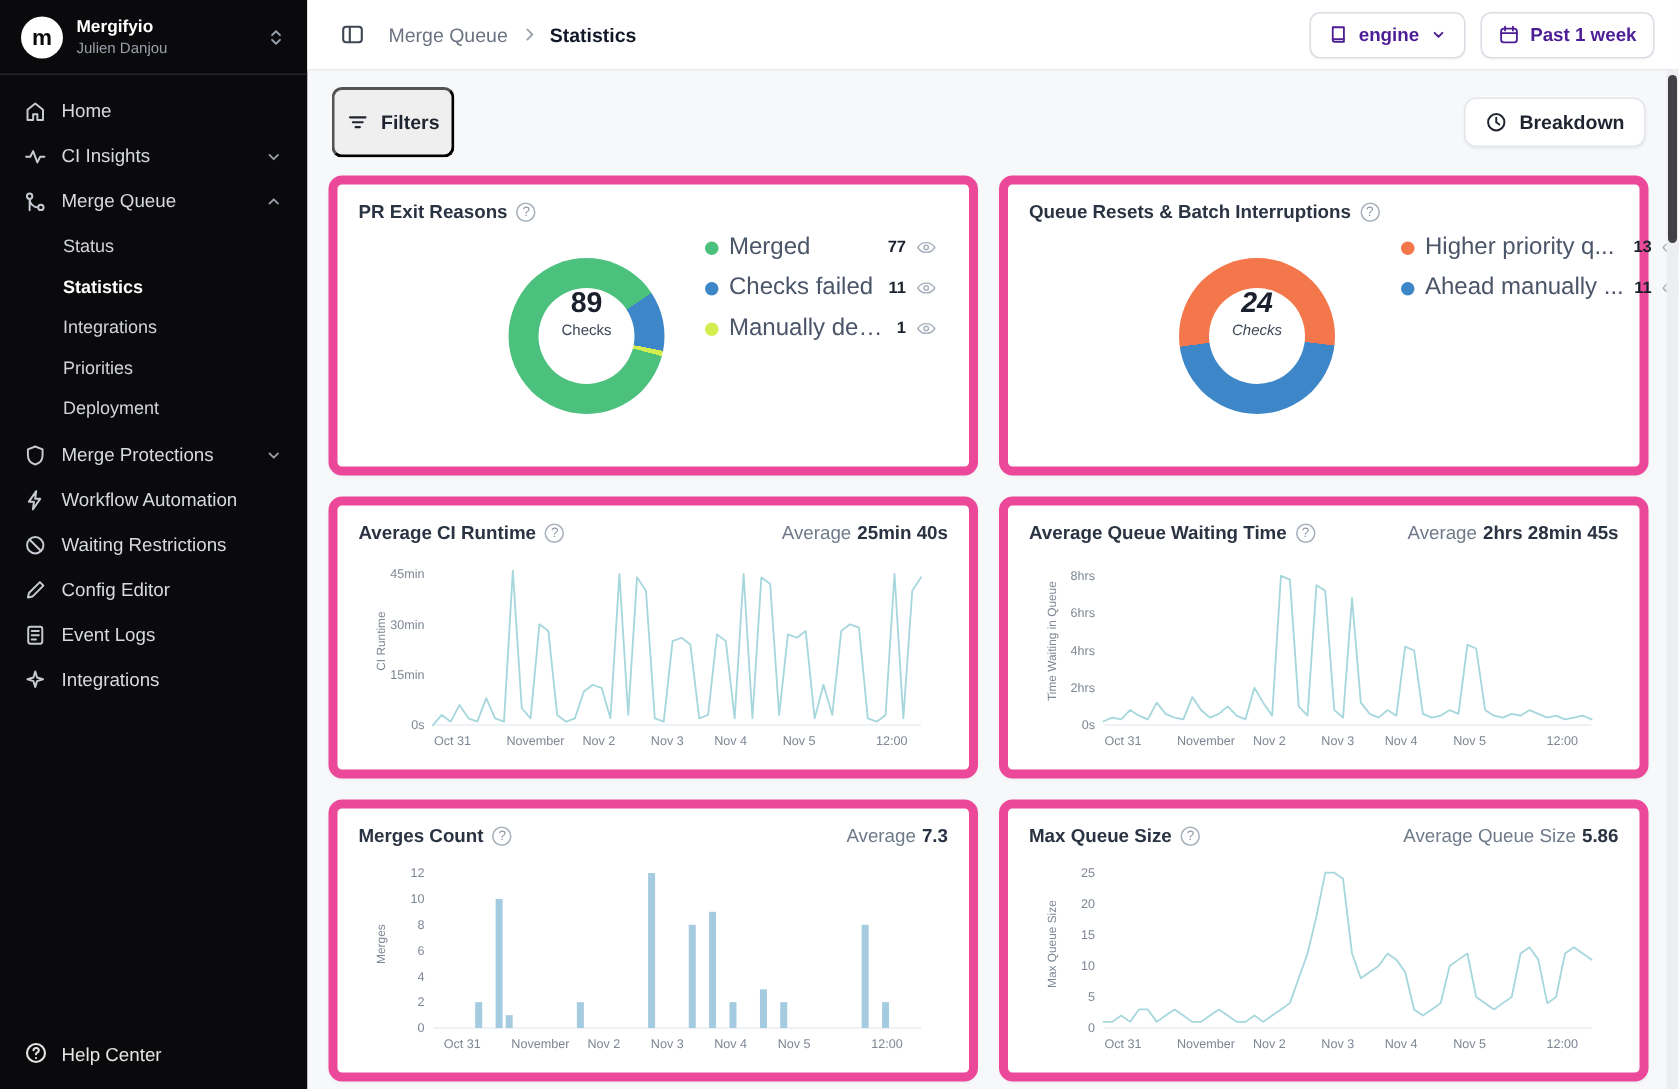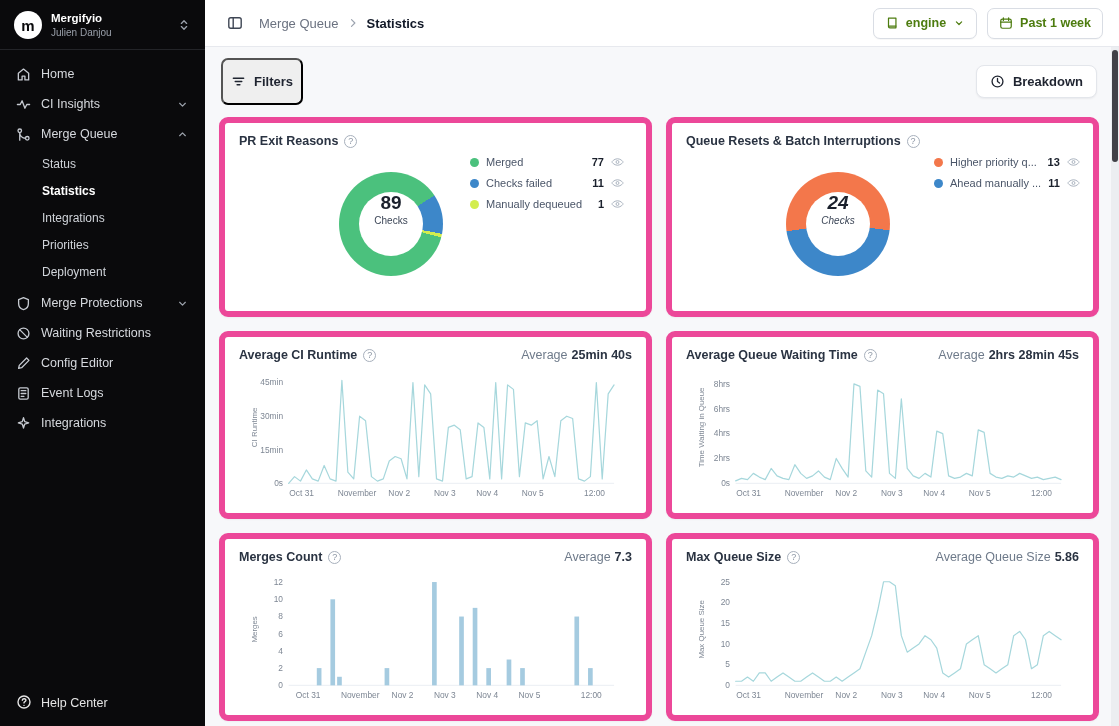--- a/index.html
+++ b/index.html
@@ -23,21 +23,21 @@
 .help{display:flex;align-items:flex-end;gap:9px;padding:16px;color:#e5e5e5;cursor:pointer}
 
 .main{flex:1;display:flex;flex-direction:column;background:#f7f8fa;position:relative;min-width:0}
 .topbar{height:47px;flex:0 0 47px;background:#fff;border-bottom:1px solid #e7e9ee;display:flex;align-items:center;gap:10px;padding:0 16px}
 .iconbtn{width:28px;height:28px;display:flex;align-items:center;justify-content:center;border-radius:6px;color:#3f4654;cursor:pointer}
 .crumbs{display:flex;align-items:center;gap:8px;font-size:13px}
 .crumb-section{color:#6b7280;cursor:pointer}
 .crumb-sep{color:#9ca3af}
 .crumb-page{color:#111827;font-weight:700}
 .top-actions{margin-left:auto;display:flex;gap:10px}
-.pillbtn{display:flex;align-items:center;gap:7px;height:31px;padding:0 11px;border:1px solid #d9dde4;border-radius:7px;background:#fff;font-size:12.5px;font-weight:700;color:#4d7c0f;cursor:pointer;box-shadow:0 1px 1px rgba(0,0,0,.03)}
+.pillbtn{display:flex;align-items:center;gap:7px;height:31px;padding:0 11px;border:1px solid #d9dde4;border-radius:7px;background:#fff;font-size:12.5px;font-weight:700;color:#4c1d95;cursor:pointer;box-shadow:0 1px 1px rgba(0,0,0,.03)}
 .toolbar{display:flex;align-items:center;justify-content:space-between;padding:11px 16px 0 16px}
 .ghostbtn{display:flex;align-items:center;gap:8px;font-size:13px;font-weight:700;color:#1f2430;cursor:pointer;padding:14px 8px;border-radius:7px}
 .whitebtn{display:flex;align-items:center;gap:8px;font-size:13px;font-weight:700;color:#1f2430;cursor:pointer;padding:0 13px;height:33px;border-radius:8px;background:#fff;border:1px solid #e3e6eb;box-shadow:0 1px 2px rgba(16,24,40,.06);margin-right:6px}
 
 .content{flex:1;display:grid;grid-template-columns:1fr 1fr;grid-template-rows:200px 188px 188px;gap:14px;padding:12px 20px 12px 14px;overflow:hidden}
 .card{background:#fff;border:6px solid #ec4899;border-radius:9px;box-shadow:0 1px 2px rgba(16,24,40,.04);padding:11px 14px;display:flex;flex-direction:column;min-width:0}
 .card-head{display:flex;align-items:center;gap:6px}
 .card-title{font-size:12.5px;font-weight:700;color:#2a3342}
 .qmark{width:13px;height:13px;border:1px solid #a7b0bc;color:#8d97a5;border-radius:50%;font-size:9px;line-height:11px;text-align:center;cursor:pointer;flex:0 0 auto}
 .avg{margin-left:auto;font-size:12.5px;color:#6e7a8a;white-space:nowrap}
@@ -45,21 +45,21 @@
 .donut-row{flex:1;display:flex;align-items:center;padding:0 4px;min-height:0}
 .donut{width:104px;height:104px;border-radius:50%;position:relative;margin-left:96px;flex:0 0 auto}
 .hole{position:absolute;inset:20px;background:#fff;border-radius:50%;display:flex;flex-direction:column;align-items:center;}
 .hole-num{font-size:19px;font-weight:700;color:#1a202c}
 .hole-lab{font-size:10px;color:#3c4657;margin-top:1px}
 .legend{list-style:none;display:flex;flex-direction:column;gap:9px;align-self:flex-start;margin-top:8px}
 .legend-narrow{width:154px;margin-left:auto;margin-right:4px}
 .legend-wide{flex:1;margin-left:44px;margin-right:0}
 .legend-row{display:flex;align-items:center;gap:7px;min-width:0}
 .dot{width:9px;height:9px;border-radius:50%;flex:0 0 auto}
-.legend-label{font-size:11px;color:#4a5568;white-space:nowrap;overflow:hidden;text-overflow:ellipsis}
+.legend-label{font-size:16px;color:#4a5568;white-space:nowrap;overflow:hidden;text-overflow:ellipsis}
 .legend-value{margin-left:auto;font-size:11px;font-weight:700;color:#1a202c}
 .eye{flex:0 0 auto;cursor:pointer;color:#a8b1bd}
 .chart{flex:1;min-height:0;margin-top:2px}
 
 .vscroll{position:absolute;top:47px;right:0;bottom:0;width:8px;background:#eceef1}
 .vthumb{width:6px;margin:3px auto 0;height:112px;background:#414147;border-radius:3px;cursor:pointer}
 </style>
 </head>
 <body>
 
@@ -112,20 +112,26 @@
       <div class="sub-item">Deployment</div>
     </div>
     <div class="nav-item">
       <svg class="ic" width="15" height="15" viewBox="0 0 16 16" fill="none" stroke="currentColor" stroke-width="1.4" stroke-linecap="round" stroke-linejoin="round">
           <path d="M8 1.8l5.2 2v4.4c0 3.3-2.2 5.5-5.2 6.4-3-.9-5.2-3.1-5.2-6.4V3.8z"></path>
         </svg>
       <span>Merge Protections</span>
       <svg class="chev" width="13" height="13" viewBox="0 0 16 16" fill="none" stroke="currentColor" stroke-width="1.5" stroke-linecap="round" stroke-linejoin="round">
           <path d="M4.5 6.5 8 10l3.5-3.5"></path>
         </svg>
+    </div>
+    <div class="nav-item">
+      <svg class="ic" width="15" height="15" viewBox="0 0 16 16" fill="none" stroke="currentColor" stroke-width="1.4" stroke-linecap="round" stroke-linejoin="round">
+          <path d="M8.7 1.5 3.5 9h3.6l-.8 5.5L11.5 7H7.9z"></path>
+        </svg>
+      <span>Workflow Automation</span>
     </div>
     <div class="nav-item">
       <svg class="ic" width="15" height="15" viewBox="0 0 16 16" fill="none" stroke="currentColor" stroke-width="1.4" stroke-linecap="round" stroke-linejoin="round">
           <circle cx="8" cy="8" r="5.8"></circle>
           <path d="M3.9 3.9l8.2 8.2"></path>
         </svg>
       <span>Waiting Restrictions</span>
     </div>
     <div class="nav-item">
       <svg class="ic" width="15" height="15" viewBox="0 0 16 16" fill="none" stroke="currentColor" stroke-width="1.4" stroke-linecap="round" stroke-linejoin="round">

